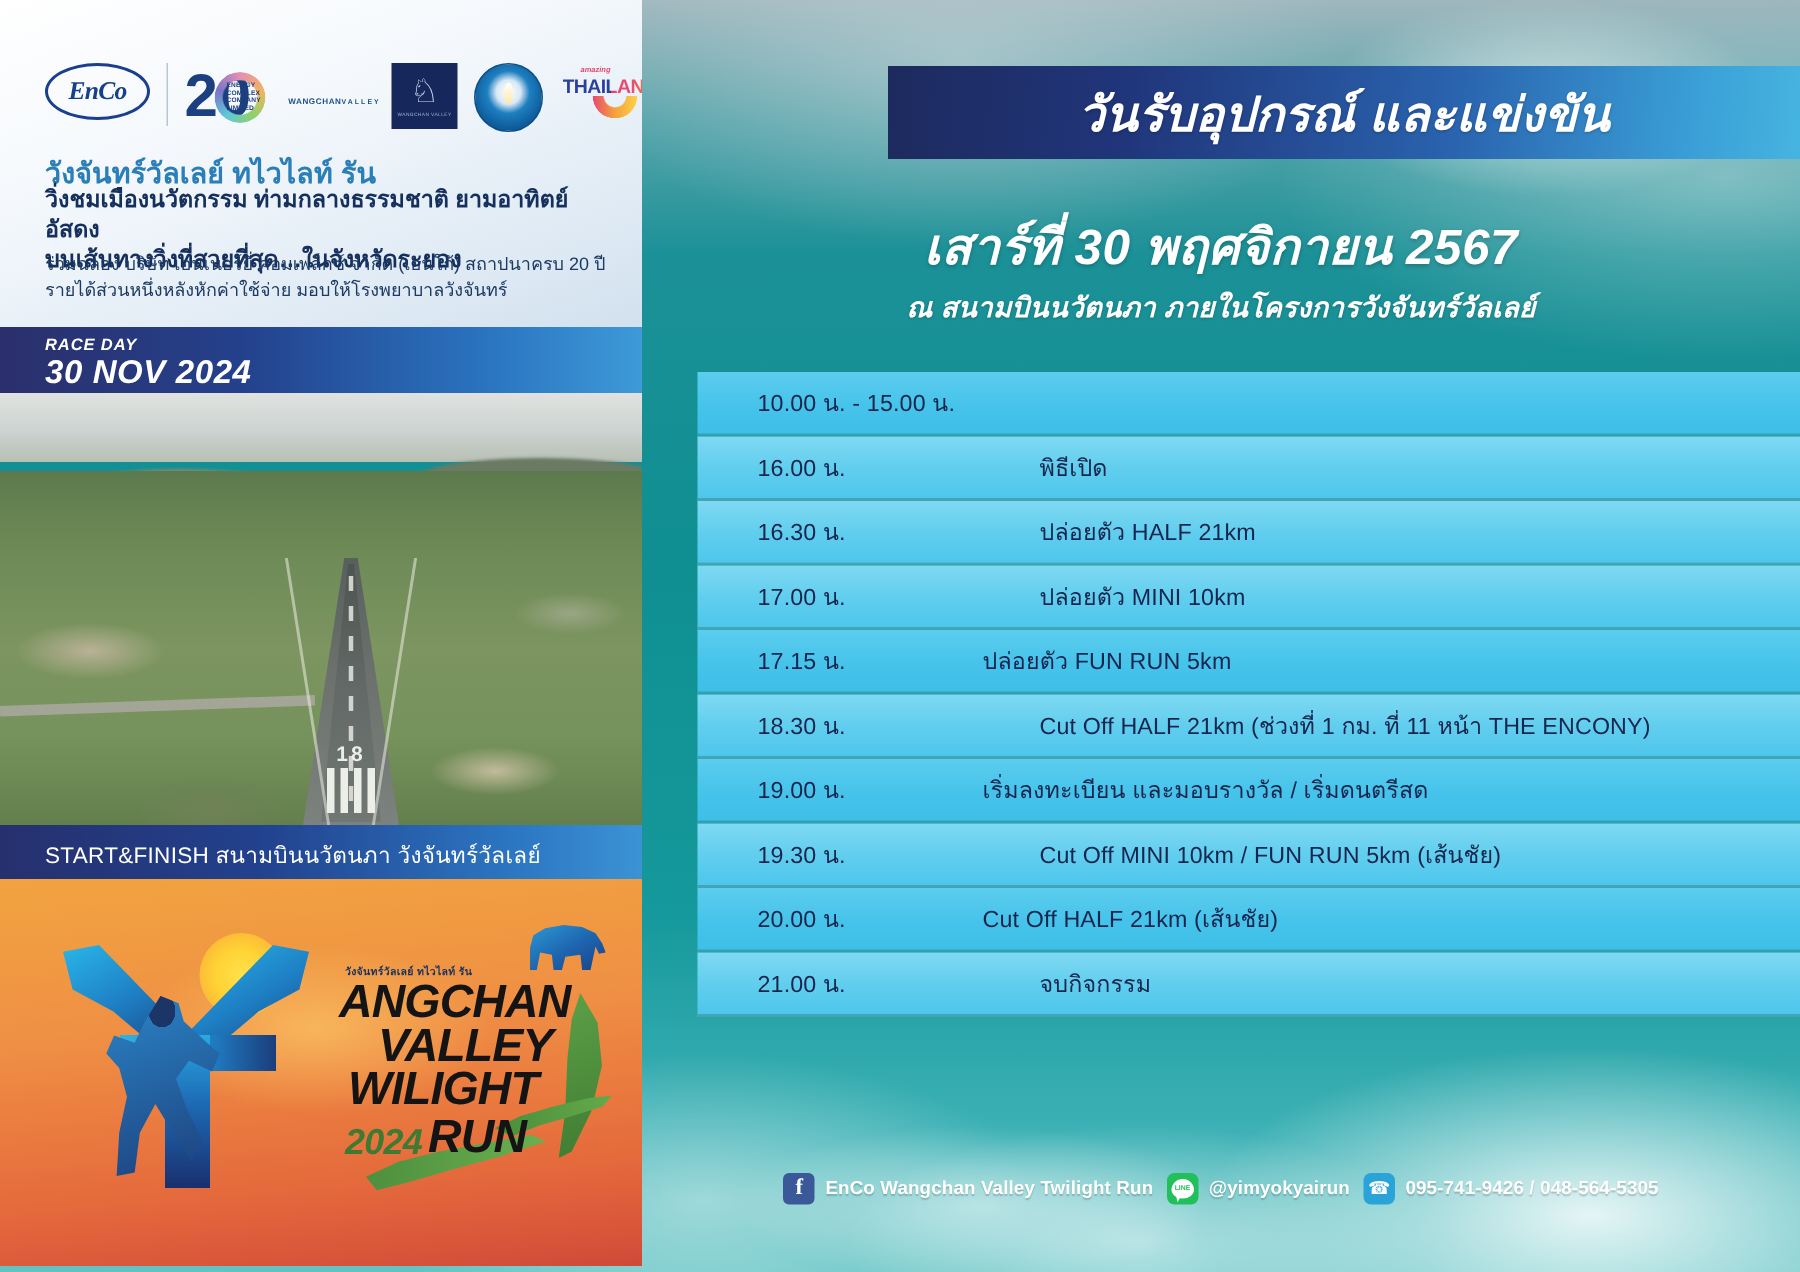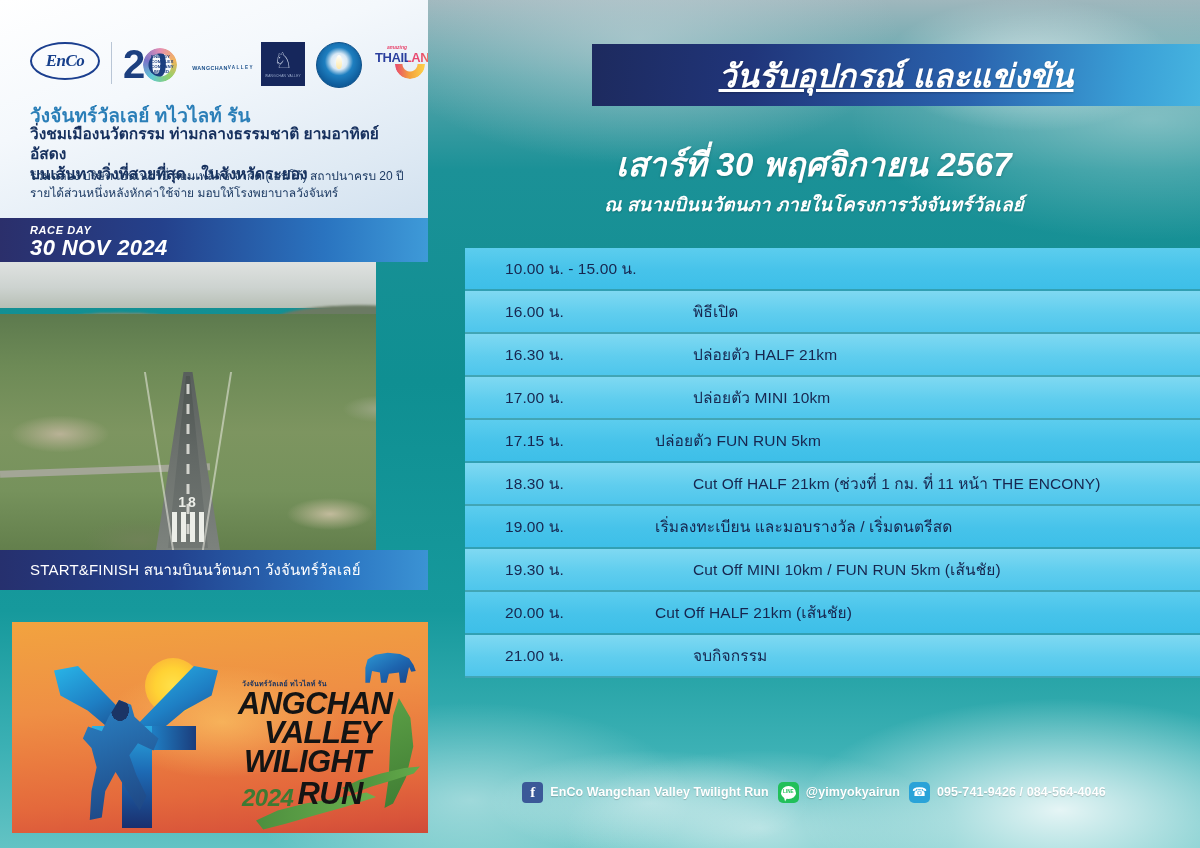--- a/index.html
+++ b/index.html
@@ -138,21 +138,21 @@
   .raceday .rd1{
     position:absolute;left:30px;top:6px;font-size:11px;font-weight:bold;
     font-style:italic;color:#ffffff;letter-spacing:.6px;
   }
   .raceday .rd2{
     position:absolute;left:30px;top:17px;font-size:22px;font-weight:bold;
     font-style:italic;color:#ffffff;letter-spacing:.4px;
   }
 
   
-  .photo{position:absolute;left:0;top:262px;width:376px;height:288px;overflow:hidden;}
+  .photo{position:absolute;left:0;top:262px;width:428px;height:288px;overflow:hidden;padding-left:40px;}
   .photo .sky{
     position:absolute;left:0;top:0;width:428px;height:46px;
     background:linear-gradient(180deg,#dfe2e0 0%,#cdd3d0 55%,#b7bfb5 100%);
   }
   .photo .hills{
     position:absolute;left:0;top:28px;width:428px;height:36px;
     background:
       radial-gradient(ellipse 150px 26px at 360px 30px, #6b7a63 0%, #6b7a63 55%, transparent 58%),
       radial-gradient(ellipse 120px 20px at 120px 34px, #7b8a72 0%, #7b8a72 55%, transparent 58%),
       radial-gradient(ellipse 180px 18px at 230px 38px, #8a9580 0%, #8a9580 55%, transparent 58%);
@@ -209,23 +209,22 @@
     position:absolute;left:0;top:550px;width:428px;height:40px;
     background:linear-gradient(90deg,#26306e 0%,#22418d 40%,#2c76c2 80%,#3b93d4 100%);
     display:flex;align-items:center;
   }
   .startfinish span{
     margin-left:30px;color:#fff;font-size:15px;font-weight:normal;letter-spacing:.2px;
   }
 
   
   .logopanel{
-    position:absolute;left:0;top:622px;width:428px;height:211px;overflow:hidden;
+    position:absolute;left:0;top:586px;width:428px;height:258px;overflow:hidden;
     background:linear-gradient(175deg,#f2a33f 0%,#f09a42 18%,#ef8f44 38%,#ea7b3f 58%,#e4693c 76%,#d9553a 92%,#cf4a38 100%);
-    margin-left:12px;
   }
   .logopanel .sun{
     position:absolute;left:133px;top:36px;width:56px;height:56px;border-radius:50%;
     background:radial-gradient(circle,#ffe14a 0%,#ffd234 45%,#fbb937 75%,rgba(250,170,60,0) 100%);
   }
   .logopanel .glow{
     position:absolute;left:40px;top:20px;width:340px;height:160px;
     background:radial-gradient(ellipse 170px 80px at 50% 50%, rgba(255,214,110,.55), rgba(255,214,110,0) 70%);
   }
   .mark{position:absolute;left:42px;top:38px;width:190px;height:170px;}
@@ -298,21 +297,20 @@
 
   
   .banner{
     position:absolute;left:592px;top:44px;width:608px;height:62px;
     background:linear-gradient(95deg,#1d2a5e 0%,#20357a 26%,#2a63ae 62%,#3a9fd6 88%,#46b4e0 100%);
     display:flex;align-items:center;justify-content:center;
   }
   .banner span{
     color:#ffffff;font-size:32px;font-weight:bold;font-style:italic;letter-spacing:.2px;
     text-shadow:0 1px 2px rgba(0,0,0,.25);
-    text-decoration:underline;
   }
   .date-main{
     position:absolute;left:428px;top:138px;width:772px;text-align:center;
     color:#ffffff;font-size:33px;font-weight:bold;font-style:italic;letter-spacing:.3px;
     text-shadow:0 1px 3px rgba(0,0,0,.22);
   }
   .date-sub{
     position:absolute;left:428px;top:190px;width:772px;text-align:center;
     color:#ffffff;font-size:18.5px;font-weight:bold;font-style:italic;letter-spacing:.2px;
     text-shadow:0 1px 2px rgba(0,0,0,.2);
@@ -539,17 +537,17 @@
     <div class="fi">
       <div class="icon-line">
         <div class="bub">
           <b>LINE</b>
         </div>
       </div>
       <div class="ftxt">@yimyokyairun</div>
     </div>
     <div class="fi">
       <div class="icon-phone">☎</div>
-      <div class="ftxt">095-741-9426 / 084-564-4046</div>
+      <div class="ftxt">095-741-9426 / 048-564-5305</div>
     </div>
   </div>
 
 </div>
 
 </body></html>

